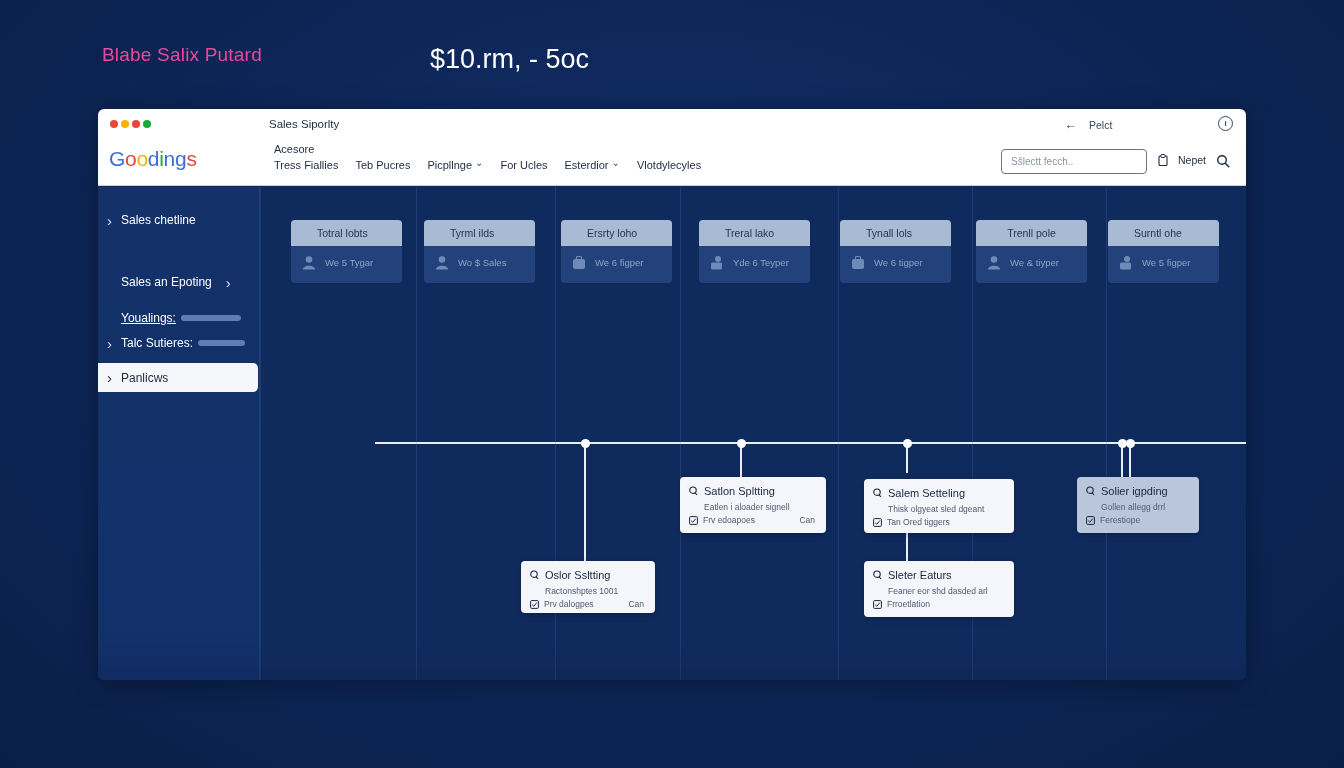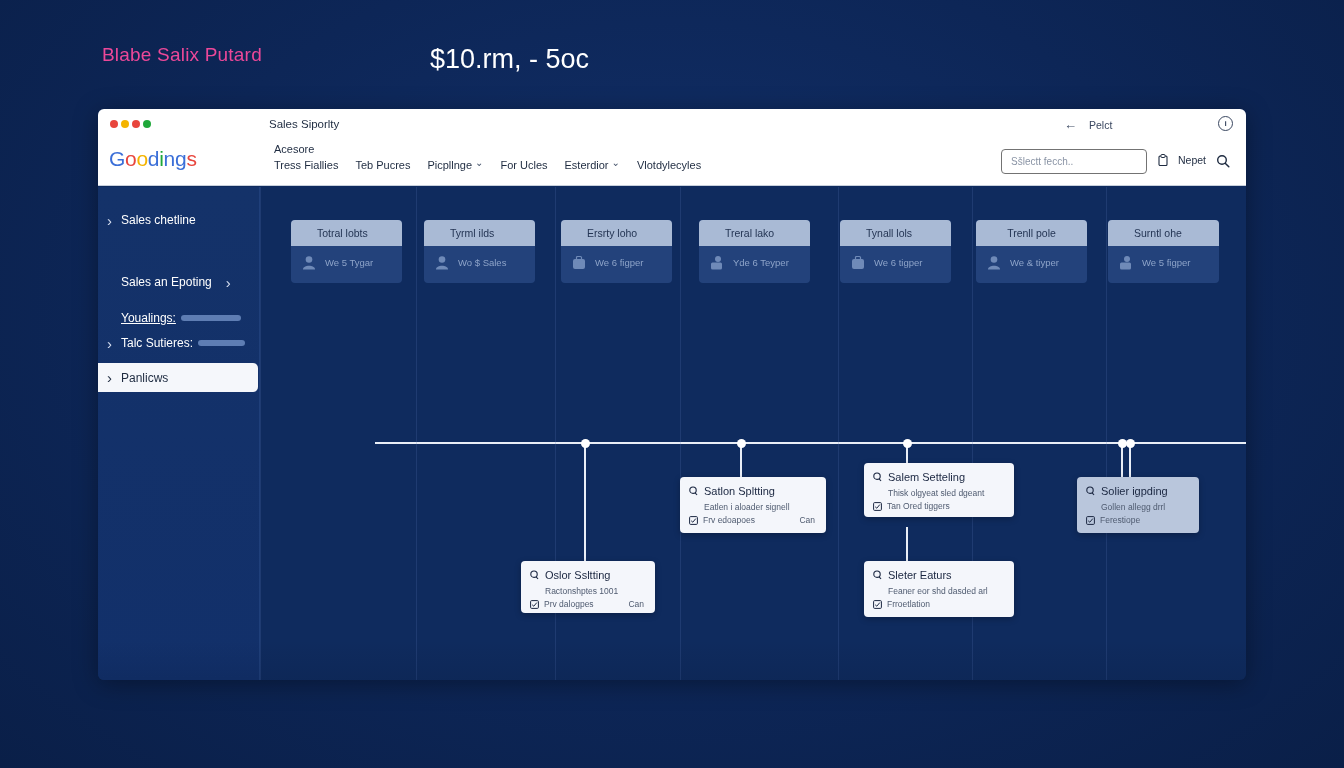--- a/index.html
+++ b/index.html
@@ -357,21 +357,21 @@
         <div class="task-desc">Eatlen i aloader signell</div>
         <div class="task-meta">
           <svg width="9" height="9" viewBox="0 0 9 9">
             <rect x="0.6" y="0.6" width="7.8" height="7.8" rx="1" fill="none" stroke="#1a2640" stroke-width="1"></rect>
             <path d="M2.2 4.8 L3.8 6.2 L6.8 2.6" fill="none" stroke="#1a2640" stroke-width="1"></path>
           </svg>
           <span>Frv edoapoes</span>
           <span class="right">Can</span>
         </div>
       </div>
-      <div class="task-card" style="left: 604px; top: 276px; width: 150px; height: 54px;">
+      <div class="task-card" style="left: 604px; top: 292px; width: 150px; height: 54px;">
         <div class="task-title">
           <svg width="9" height="10" viewBox="0 0 9 10">
             <circle cx="4" cy="4.2" r="3.2" fill="none" stroke="#1a2640" stroke-width="1.1"></circle>
             <line x1="6.2" y1="6.8" x2="8" y2="9" stroke="#1a2640" stroke-width="1.1"></line>
           </svg>
           <span>Salem Setteling</span>
         </div>
         <div class="task-desc">Thisk olgyeat sled dgeant</div>
         <div class="task-meta">
           <svg width="9" height="9" viewBox="0 0 9 9">

